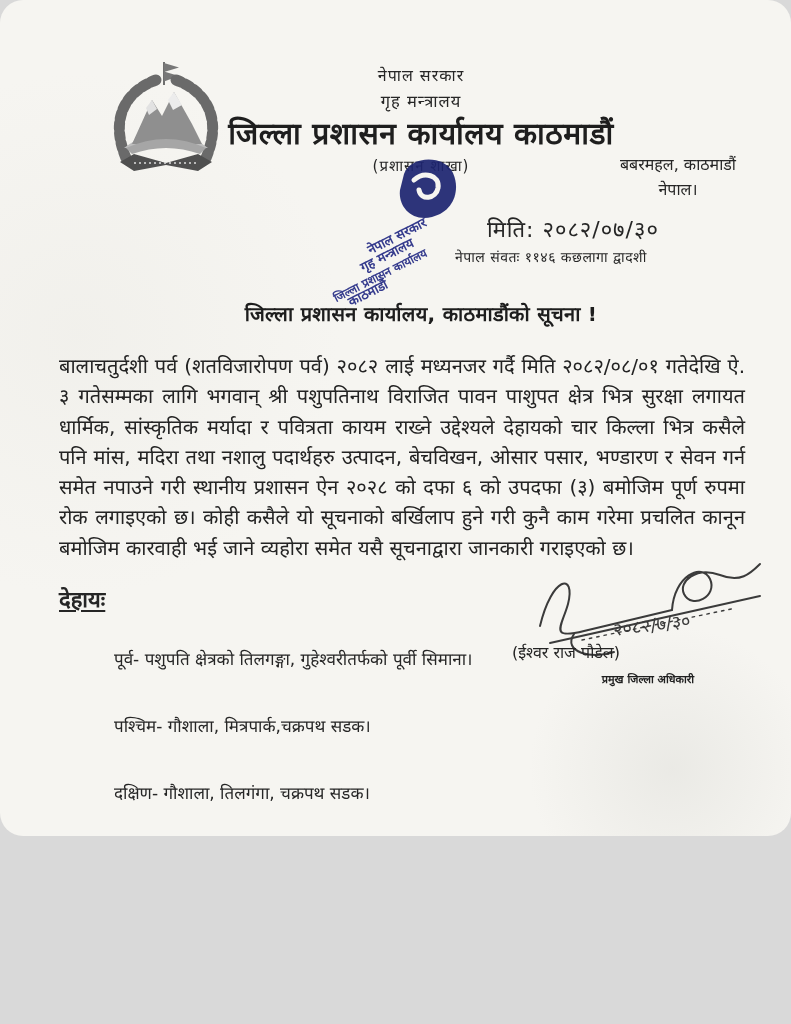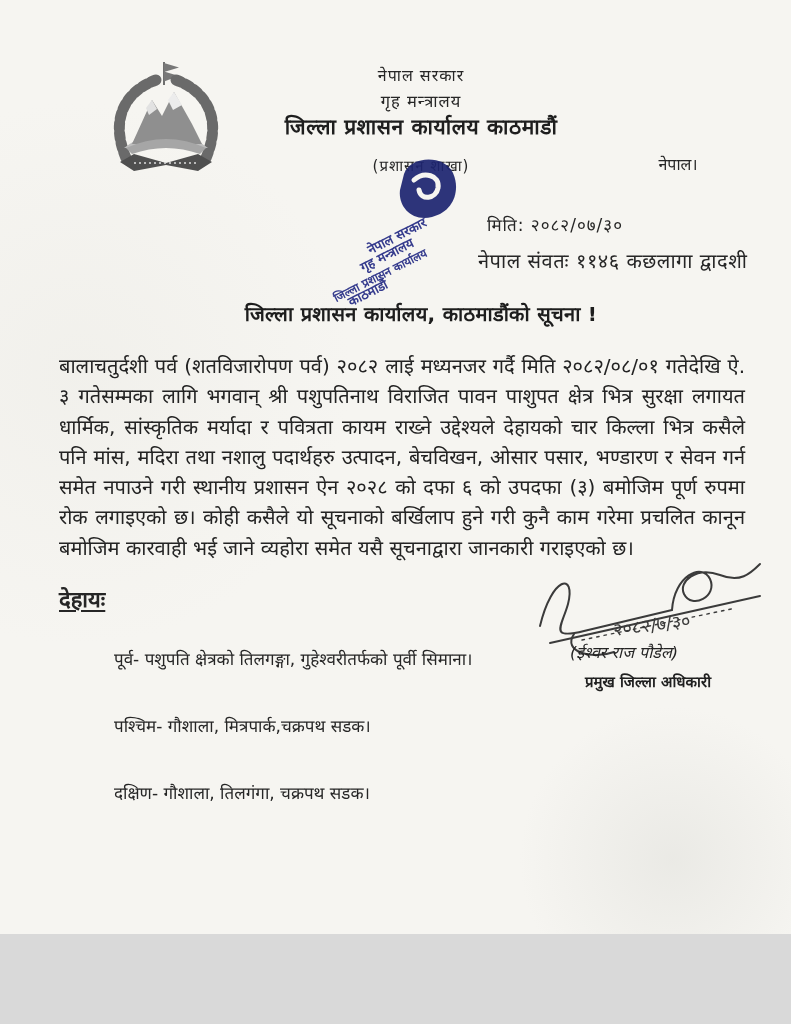--- a/index.html
+++ b/index.html
@@ -1,42 +1,43 @@
 <!DOCTYPE html>
 <html><head>
 <meta charset="utf-8">
 <style>
   html, body { margin: 0; padding: 0; }
   body { background: #d9d9d9; font-family: "DejaVu Sans", "Liberation Sans", sans-serif; }
 
   .paper {
     position: relative;
     width: 791px;
-    height: 934px;
+    height: 836px;
     background: #f6f5f1;
     background-image:
       radial-gradient(circle at 85% 92%, rgba(220,220,215,0.45) 0%, rgba(220,220,215,0) 14%),
       radial-gradient(circle at 10% 40%, rgba(238,237,232,0.6) 0%, rgba(238,237,232,0) 30%);
     color: #262626;
     overflow: hidden;
+    border-radius: 23px;
   }
 
   .abs { position: absolute; }
   .center-col { position: absolute; left: 50px; width: 742px; text-align: center; }
 
   .gov-line      { top: 64px;  font-size: 16px;   letter-spacing: 1px; }
   .ministry-line { top: 89px;  font-size: 16.5px; letter-spacing: 1px; }
-  .office-line   { top: 112px; font-size: 21px; font-weight: bold; letter-spacing: 0.5px; color: #1e1e1e; }
+  .office-line   { top: 112px; font-size: 30px; font-weight: bold; letter-spacing: 0.5px; color: #1e1e1e; }
   .section-line  { top: 155px; font-size: 15px; letter-spacing: 1px; }
 
   .address-block { left: 594px; top: 152px; width: 168px; text-align: center;
                    font-size: 16px; line-height: 25px; }
 
-  .date-line   { left: 487px; top: 213px; font-size: 17px; letter-spacing: 1px; }
-  .sambat-line { left: 478px; top: 247px; font-size: 20px; letter-spacing: 0.5px; }
+  .date-line   { left: 487px; top: 213px; font-size: 22px; letter-spacing: 1px; }
+  .sambat-line { left: 455px; top: 247px; font-size: 14px; letter-spacing: 0.5px; }
 
   .stamp { left: 320px; top: 146px; width: 155px; height: 165px; opacity: 0.92; }
   .stamp svg text { font-weight: bold; }
 
   .emblem { left: 96px; top: 58px; width: 140px; height: 140px; }
 
   .notice-title { top: 300px; font-size: 20px; font-weight: bold; letter-spacing: 0.3px; color:#1d1d1d; }
 
   .notice-body {
     left: 59px; top: 351px; width: 686px;
@@ -48,22 +49,22 @@
     left: 59px; top: 583px;
     font-size: 22px; font-weight: bold;
     text-decoration: underline; text-underline-offset: 3px;
   }
 
   .boundary-list { left: 114px; top: 608px; width: 480px; font-size: 17px; }
   .boundary-list .b-item { line-height: 30.8px; margin-top: 36px; }
 
   .signature-wrap { left: 522px; top: 546px; width: 248px; height: 126px; }
 
-  .sig-name   { left: 512px; top: 641px; width: 224px; text-align: center; font-size: 16px; color:#242424;font-style:italic; }
-  .sig-title  { left: 528px; top: 671px; width: 240px; text-align: center; font-size: 15px; font-weight: bold; color:#1f1f1f; }
+  .sig-name   { left: 512px; top: 641px; width: 224px; text-align: left; font-size: 16px; color:#242424; }
+  .sig-title  { left: 528px; top: 671px; width: 240px; text-align: center; font-size: 11px; font-weight: bold; color:#1f1f1f; }
 </style>
 </head>
 <body>
 
 <div class="paper">
 
   <div class="abs emblem">
     <svg viewBox="0 0 140 140" width="140" height="140" aria-hidden="true">
       <path d="M68 4 L68 27" stroke="#6f6f6f" stroke-width="2" fill="none"></path>
       <path d="M68 5 L83 9.5 L68 14 Z" fill="#787878"></path>
@@ -79,20 +80,21 @@
       <path d="M38 105 L102 105" stroke="#dddddd" stroke-width="1.6" stroke-dasharray="2 3" fill="none"></path>
     </svg>
   </div>
 
   <div class="center-col gov-line">नेपाल सरकार</div>
   <div class="center-col ministry-line">गृह मन्त्रालय</div>
   <div class="center-col office-line">जिल्ला प्रशासन कार्यालय काठमाडौं</div>
   <div class="center-col section-line">(प्रशासन शाखा)</div>
 
   <div class="abs address-block">
+    <div>बबरमहल, काठमाडौं</div>
     <div>नेपाल।</div>
   </div>
 
   <div class="abs stamp">
     <svg viewBox="0 0 155 165" width="155" height="165" aria-hidden="true">
       <g>
         <path d="M84 28 C 90 10, 124 8, 133 27 C 141 45, 133 66, 112 71 C 91 76, 78 60, 80 44 Z" fill="#1d2470"></path>
         <path d="M94 34 C 104 25, 120 29, 118 42 C 116 53, 101 55, 99 44" stroke="#f6f5f1" stroke-width="5" fill="none" stroke-linecap="round"></path>
       </g>
       <g fill="#252c85" text-anchor="middle">

